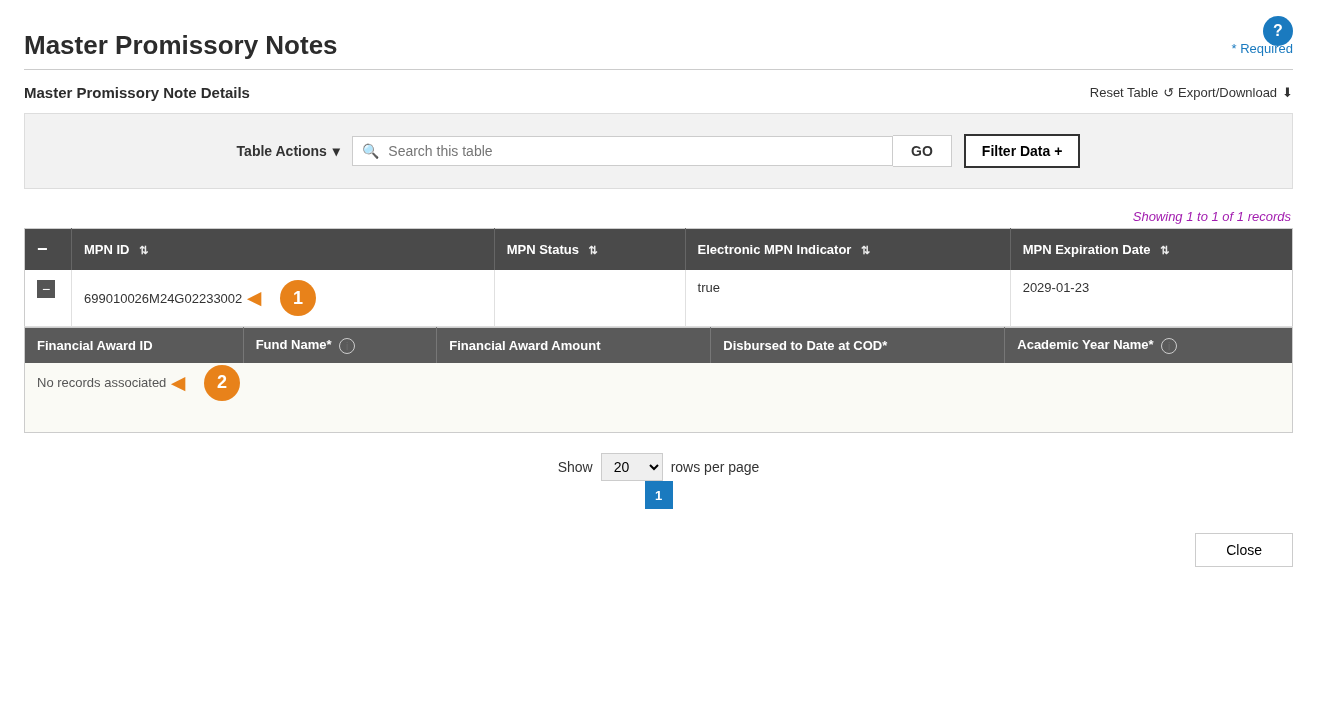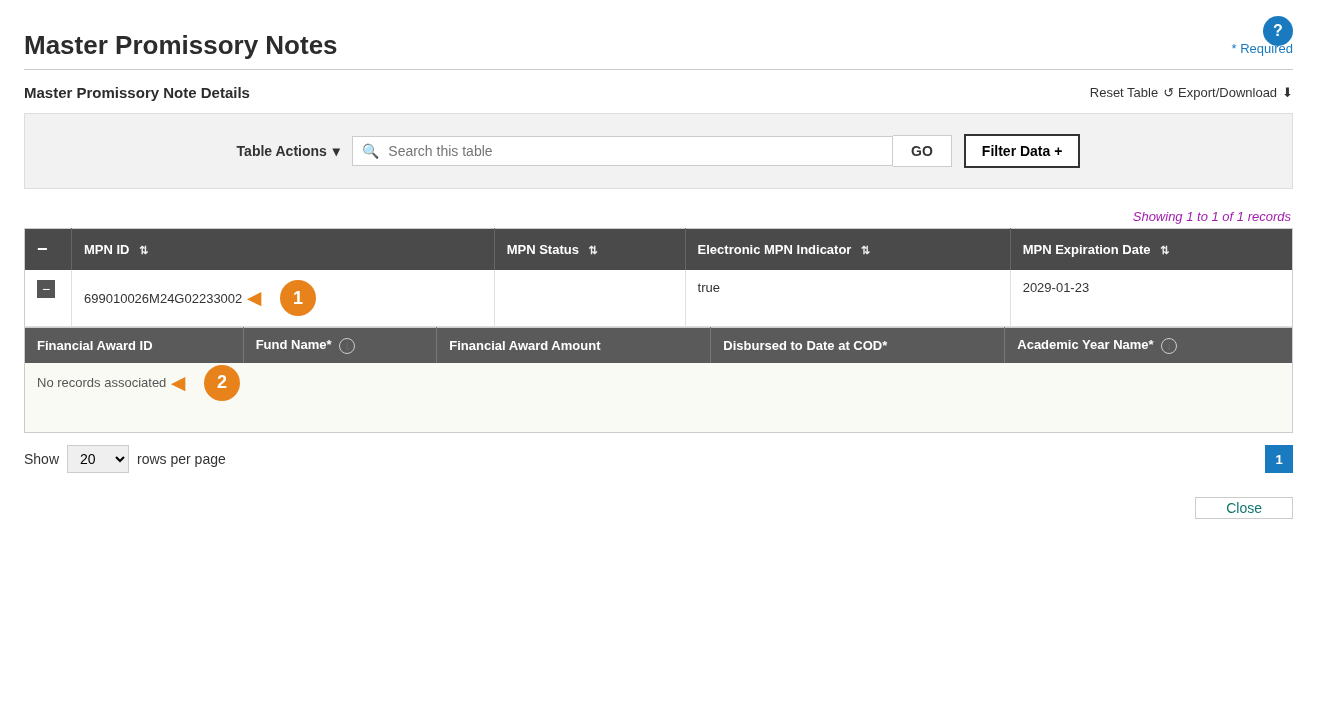--- a/index.html
+++ b/index.html
@@ -246,21 +246,22 @@
       font-size: 11px;
       cursor: pointer;
       margin-left: 4px;
       vertical-align: middle;
       color: #666;
     }
     .footer-row {
       display: flex;
       align-items: center;
       justify-content: space-between;
-      margin-top: 12px;
+      margin-top: 20px;
+      flex-direction: column;
     }
     .rows-per-page {
       display: flex;
       align-items: center;
       gap: 8px;
       font-size: 14px;
     }
     .rows-select {
       border: 1px solid #ccc;
       padding: 4px 8px;
@@ -285,24 +286,24 @@
       justify-content: center;
     }
     .close-btn-row {
       display: flex;
       justify-content: flex-end;
       margin-top: 24px;
     }
     .close-btn {
       border: 1px solid #ccc;
       background: white;
-      padding: 2px 30px;
-      font-size: 14px;
-      cursor: pointer;
-      color: #0f766e;
+      padding: 8px 30px;
+      font-size: 14px;
+      cursor: pointer;
+      color: #000000;
     }
     
     .annotation-circle {
       display: inline-flex;
       align-items: center;
       justify-content: center;
       width: 36px;
       height: 36px;
       border-radius: 50%;
       background: #e8821a;

